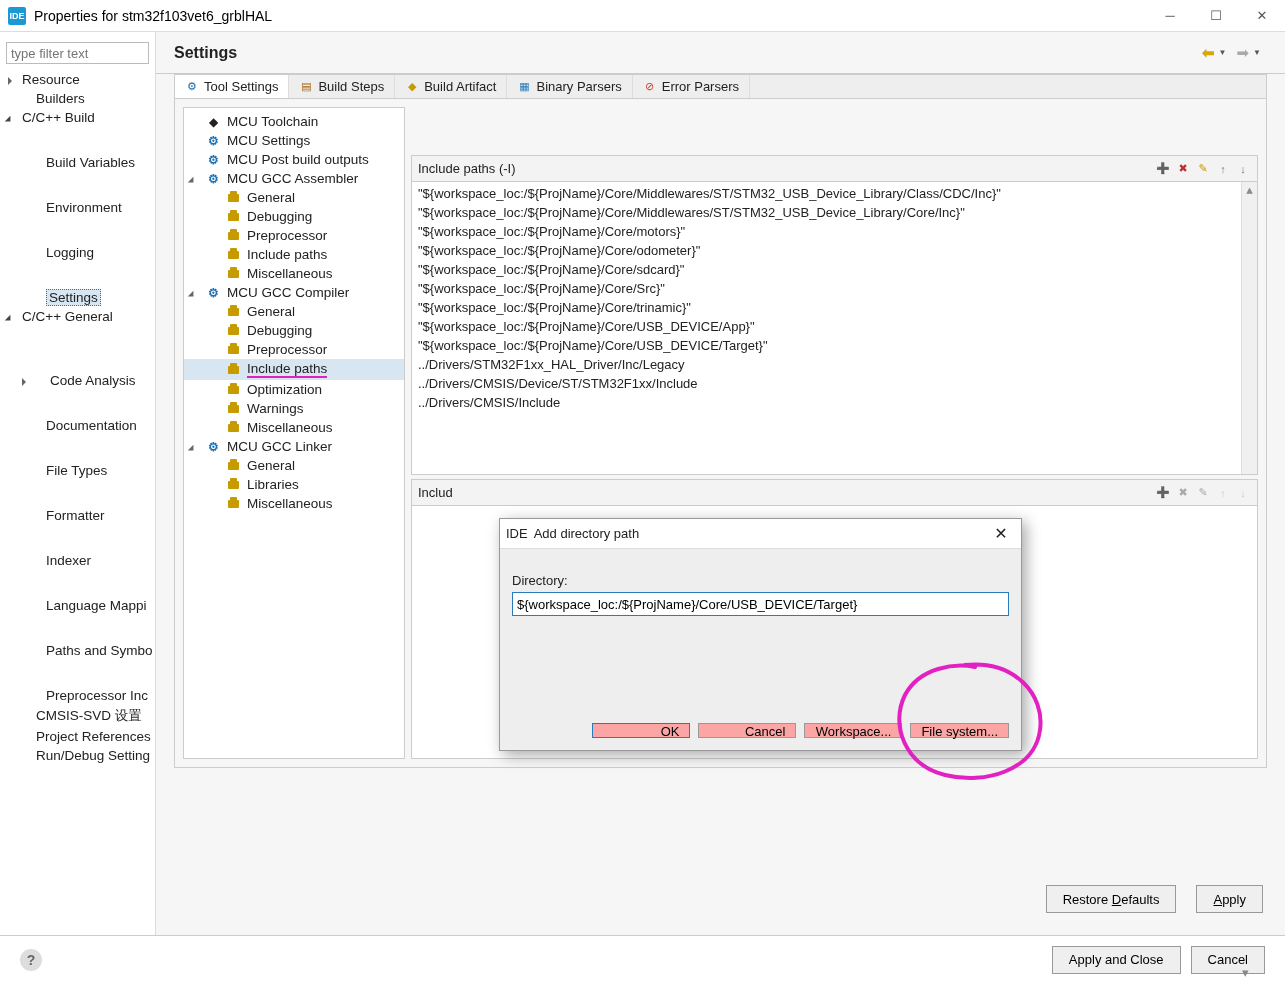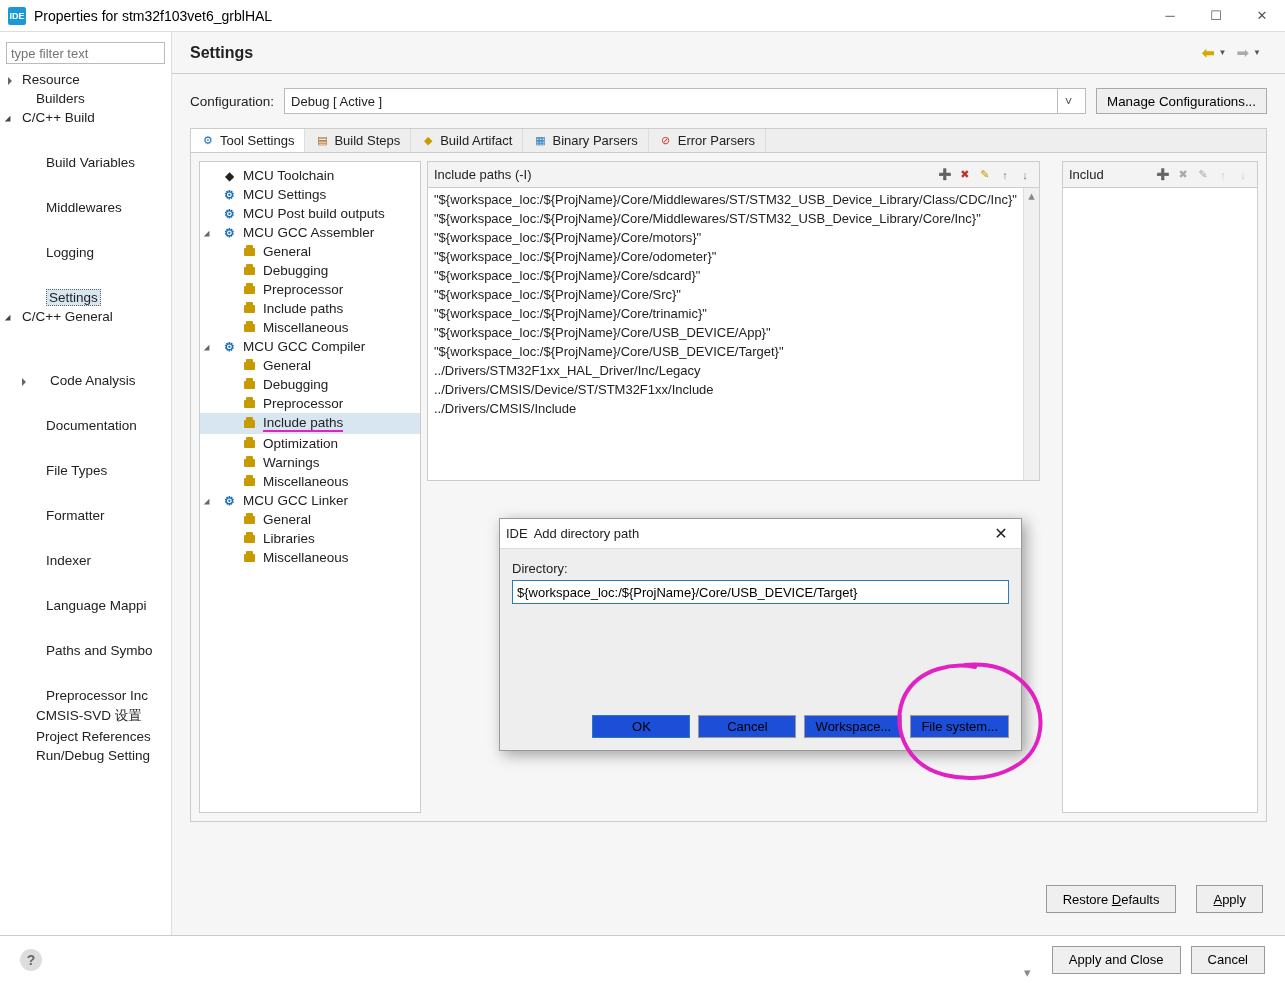--- a/index.html
+++ b/index.html
@@ -7,21 +7,21 @@
 
   
   .titlebar { height: 32px; background: #fff; display: flex; align-items: center; border-bottom: 1px solid #ddd; }
   .titlebar .app-icon { width: 18px; height: 18px; background: #1a99d6; color: #fff; font-size: 9px; font-weight: bold; display:flex; align-items:center; justify-content:center; margin: 0 8px; border-radius:2px;}
   .titlebar .title { color: #000000; flex:1; font-size: 14px; }
   .winbtns { display:flex; }
   .winbtn { width: 46px; height: 32px; display:flex; align-items:center; justify-content:center; color:#555; }
 
   
   .mainrow { display:flex; height: calc(100% - 32px - 48px); }
-  .left { width: 172px; border-right: 1px solid #ddd; background:#fff; padding: 4px 0 0 0; }
+  .left { width: 156px; border-right: 1px solid #ddd; background:#fff; padding: 4px 0 0 0; }
   .right { flex:1; display:flex; flex-direction:column; background:#f6f6f6; }
 
   
   .filterwrap { padding: 6px 6px 4px; }
   .filter { width:100%; height:22px; border:1px solid #bbb; padding:0 4px; font-size:13px; color:#555; }
 
   
   .ltree { padding: 2px 0 0 0; font-size: 13.5px; }
   .ltree .node { padding: 2px 0 2px 22px; cursor: default; white-space: nowrap; overflow: hidden; position:relative;}
   .ltree .node.exp::before { content:""; position:absolute; left:8px; top:7px; border-left:4px solid #666; border-top:4px solid transparent; border-bottom:4px solid transparent; transform: rotate(0deg);}
@@ -66,40 +66,40 @@
   .tooltree .tnode.exp::before { content:""; position:absolute; left:6px; top:8px; width:0; height:0; border-left:4px solid #666; border-top:4px solid transparent; border-bottom:4px solid transparent; transform:rotate(45deg);}
   .tooltree .tchild { padding-left: 42px; }
   .icn { width:15px; height:15px; display:inline-flex; align-items:center; justify-content:center; font-size:12px; }
   .icn-box { background:#c79a00; width:11px; height:8px; border-radius:1px; position:relative;}
   .icn-box::before { content:""; position:absolute; top:-3px; left:2px; width:7px; height:3px; background:#c79a00; border-radius:1px 1px 0 0;}
   .icn-gear { color:#1a6fb5; font-weight:bold; }
   .tooltree .sel { background:#d8e6f2; }
   .underline { border-bottom: 2px solid #e221c2; display:inline-block; }
 
   
-  .toolright { flex:1; display:flex; flex-direction:row; gap:22px; }
+  .toolright { flex:1; display:flex; flex-direction:column; gap:4px;margin-top:48px; }
   .pane { border:1px solid #ccc; background:#fff; display:flex; flex-direction:column; }
   .pane-head { height:26px; border-bottom:1px solid #ccc; background:#f3f3f3; display:flex; align-items:center; padding:0 6px; }
   .pane-title { flex:1; font-size:13px; }
   .pane-tools { display:flex; gap:4px; }
   .ptool { width:16px; height:16px; display:flex; align-items:center; justify-content:center; font-size:11px;}
   .pane-list { flex:1; overflow-y:auto; overflow-x:hidden; padding:2px 6px; font-size:13px; line-height:19px; white-space:nowrap; position:relative;}
   .pane1 { height: 320px; }
   .pane2 { flex:1; }
 
   
   .dialog { position:absolute; left:499px; top:518px; width: 523px; height: 233px; background:#eee; border:1px solid #999; box-shadow: 4px 4px 14px rgba(0,0,0,.35); z-index: 50; font-size:13px;}
   .dlg-title { height:30px; background:#fff; display:flex; align-items:center; border-bottom:1px solid #ddd; }
   .dlg-title .app-icon { margin: 0 6px; }
   .dlg-title .t { flex:1; }
   .dlg-close { width:40px; text-align:center; font-size:16px; }
-  .dlg-body { padding: 12px 12px 0; }
+  .dlg-body { padding: 24px 12px 0; }
   .dlg-in { width:100%; height:24px; border:1px solid #2a7bb9; padding:0 4px; font-size:13px; background:#fff; margin-top:4px;}
   .dlg-btns { position:absolute; bottom:12px; right:12px; display:flex; gap:8px; }
-  .dbtn { height:23px; min-width:98px; border:1px solid #999; background:#1d4ed8; padding:0 10px; font-size:13px; }
+  .dbtn { height:15px; min-width:98px; border:1px solid #999; background:#fca5a5; padding:0 10px; font-size:13px;text-align:right; }
   .dbtn.primary { border-color:#2a7bb9; }
 
   
   .circle { position:absolute; z-index:60; pointer-events:none; }
 
   
   .footer1 { position:absolute; right:22px; bottom: 70px; display:flex; gap:10px; }
   .footer2 { height:48px; border-top:1px solid #ccc; display:flex; align-items:center; padding: 0 20px; }
   .footer2 .help { width:22px; height:22px; border-radius:50%; background:#ddd; color:#666; display:flex; align-items:center; justify-content:center; font-size:14px; font-weight:bold;}
   .footer2 .spacer { flex:1; }
@@ -124,21 +124,21 @@
 
   <div class="left">
     <div class="filterwrap">
       <input class="filter" placeholder="type filter text" style="">
     </div>
     <div class="ltree">
       <div class="node exp"><span>Resource</span></div>
       <div class="node child2"><span>Builders</span></div>
       <div class="node exp open"><span>C/C++ Build</span></div>
       <div class="node child"><span>Build Variables</span></div>
-      <div class="node child"><span>Middlewares</span></div>
+      <div class="node child"><span>Environment</span></div>
       <div class="node child"><span>Logging</span></div>
       <div class="node child sel"><span>Settings</span></div>
       <div class="node exp open"><span>C/C++ General</span></div>
       <div class="node child" style="padding-left:36px;"><span class="node exp" style="padding-left:0; position:relative; display:inline-block;"></span></div>
       <div class="node" style="padding-left:36px; position:relative;"><span style="position:absolute; left:22px; top:7px; width:0;height:0; border-left:4px solid #666; border-top:4px solid transparent; border-bottom:4px solid transparent;"></span><span style="margin-left:14px;">Code Analysis</span></div>
       <div class="node child"><span>Documentation</span></div>
       <div class="node child"><span>File Types</span></div>
       <div class="node child"><span>Formatter</span></div>
       <div class="node child"><span>Indexer</span></div>
       <div class="node child"><span>Language Mappi</span></div>
@@ -154,28 +154,20 @@
     <div class="rhead">
       <div class="rhead-title">Settings</div>
       <div class="navbtns">
         <span class="arrowbtn back">⬅</span>
           <span class="arrowdrop">▼</span>
         <span class="arrowbtn fwd">➡</span>
           <span class="arrowdrop">▼</span>
       </div>
     </div>
 
-    <div class="cfgwrap">
-      <div class="cfg-label">Configuration:</div>
-      <div class="cfg-select">
-        <span>Debug  [ Active ]</span>
-        <span class="dd">˅</span>
-      </div>
-      <button class="mgbtn">Manage Configurations...</button>
-    </div>
 
     <div class="tabswrap">
       <div class="tabsrow">
         <div class="tab active">
             <span class="tabicon ti-tools">⚙</span>
             <span>Tool Settings</span>
           </div>
         <div class="tab">
             <span class="tabicon ti-steps">▤</span>
             <span>Build Steps</span>

